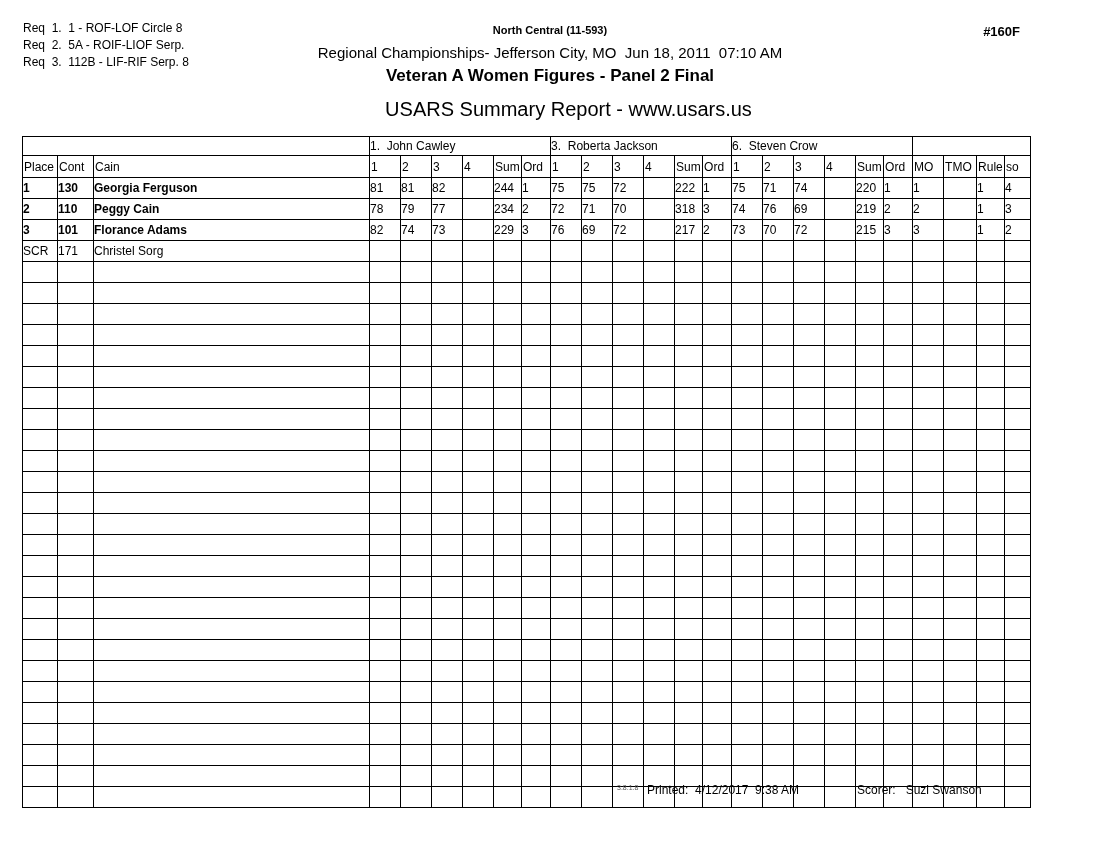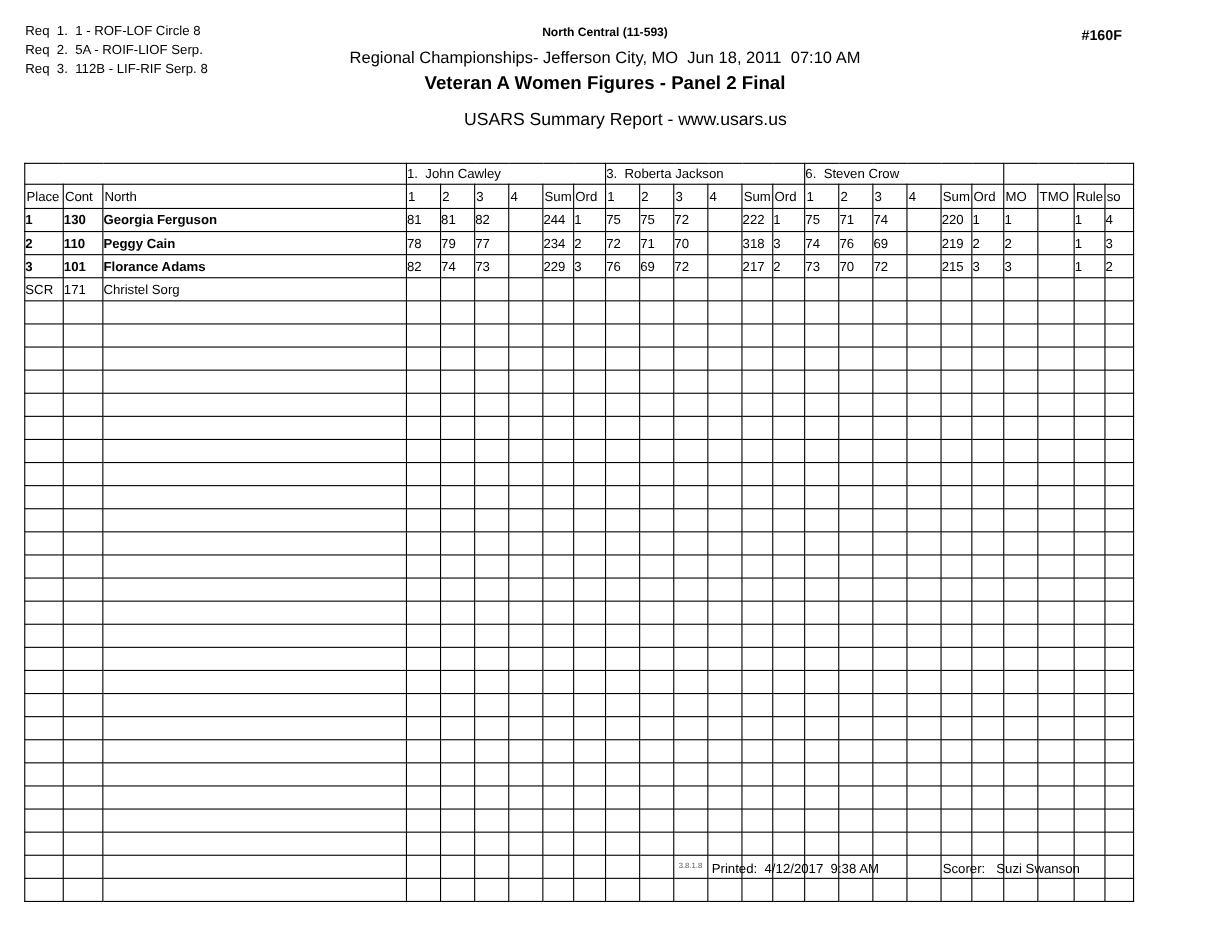--- a/index.html
+++ b/index.html
@@ -7,26 +7,26 @@
     width:1100px;height:850px;background:#ffffff;color:#000;
     font-family:"Liberation Sans","DejaVu Sans",sans-serif;
     position:relative;overflow:hidden;
   }
   
   .req-block{position:absolute;left:23px;top:20px;font-size:12px;line-height:17px;}
   .center-head{position:absolute;left:0;top:20px;width:1100px;text-align:center;}
   .title-1{font-size:11px;font-weight:bold;line-height:20px;margin:0 0 4px 0;}
   .title-2{font-size:15px;line-height:18px;margin:0 0 2px 0;}
   .title-3{font-size:17px;font-weight:bold;line-height:24px;margin:0 0 2px 0;}
-  .title-4{font-size:16px;line-height:19px;margin:12px;padding-left:37px;}
+  .title-4{font-size:20px;line-height:19px;margin:12px;padding-left:37px;}
   .sheet-no{position:absolute;right:80px;top:24px;font-size:13px;font-weight:bold;}
 
   
   table.score{
-    position:absolute;left:22px;top:148px;
+    position:absolute;left:22px;top:136px;
     border-collapse:collapse;table-layout:fixed;width:1008px;
   }
   table.score td,table.score th{
     border:1px solid #000;height:20px;padding:0;
     font-size:12px;line-height:14px;white-space:nowrap;overflow:hidden;
     vertical-align:middle;text-align:left;font-weight:normal;
   }
   tr.judge-row td{height:18px;}
   tr.head-row th{height:21px;padding-left:1px;}
   td.spacer{border:none;background:transparent;}
@@ -97,21 +97,21 @@
     <tr class="judge-row">
       <td class="spacer" colspan="3"></td>
       <td class="jbox" colspan="6">1.&nbsp; John Cawley</td>
       <td class="jbox" colspan="6">3.&nbsp; Roberta Jackson</td>
       <td class="jbox" colspan="6">6.&nbsp; Steven Crow</td>
       <td class="spacer" colspan="4"></td>
     </tr>
     <tr class="head-row">
       <th>Place</th>
       <th>Cont</th>
-      <th>North</th>
+      <th>Cain</th>
 
       <th class="c">1</th>
       <th class="c">2</th>
       <th class="c">3</th>
       <th class="c">4</th>
       <th>Sum</th>
       <th class="ordc">Ord</th>
 
       <th class="c">1</th>
       <th class="c">2</th>

